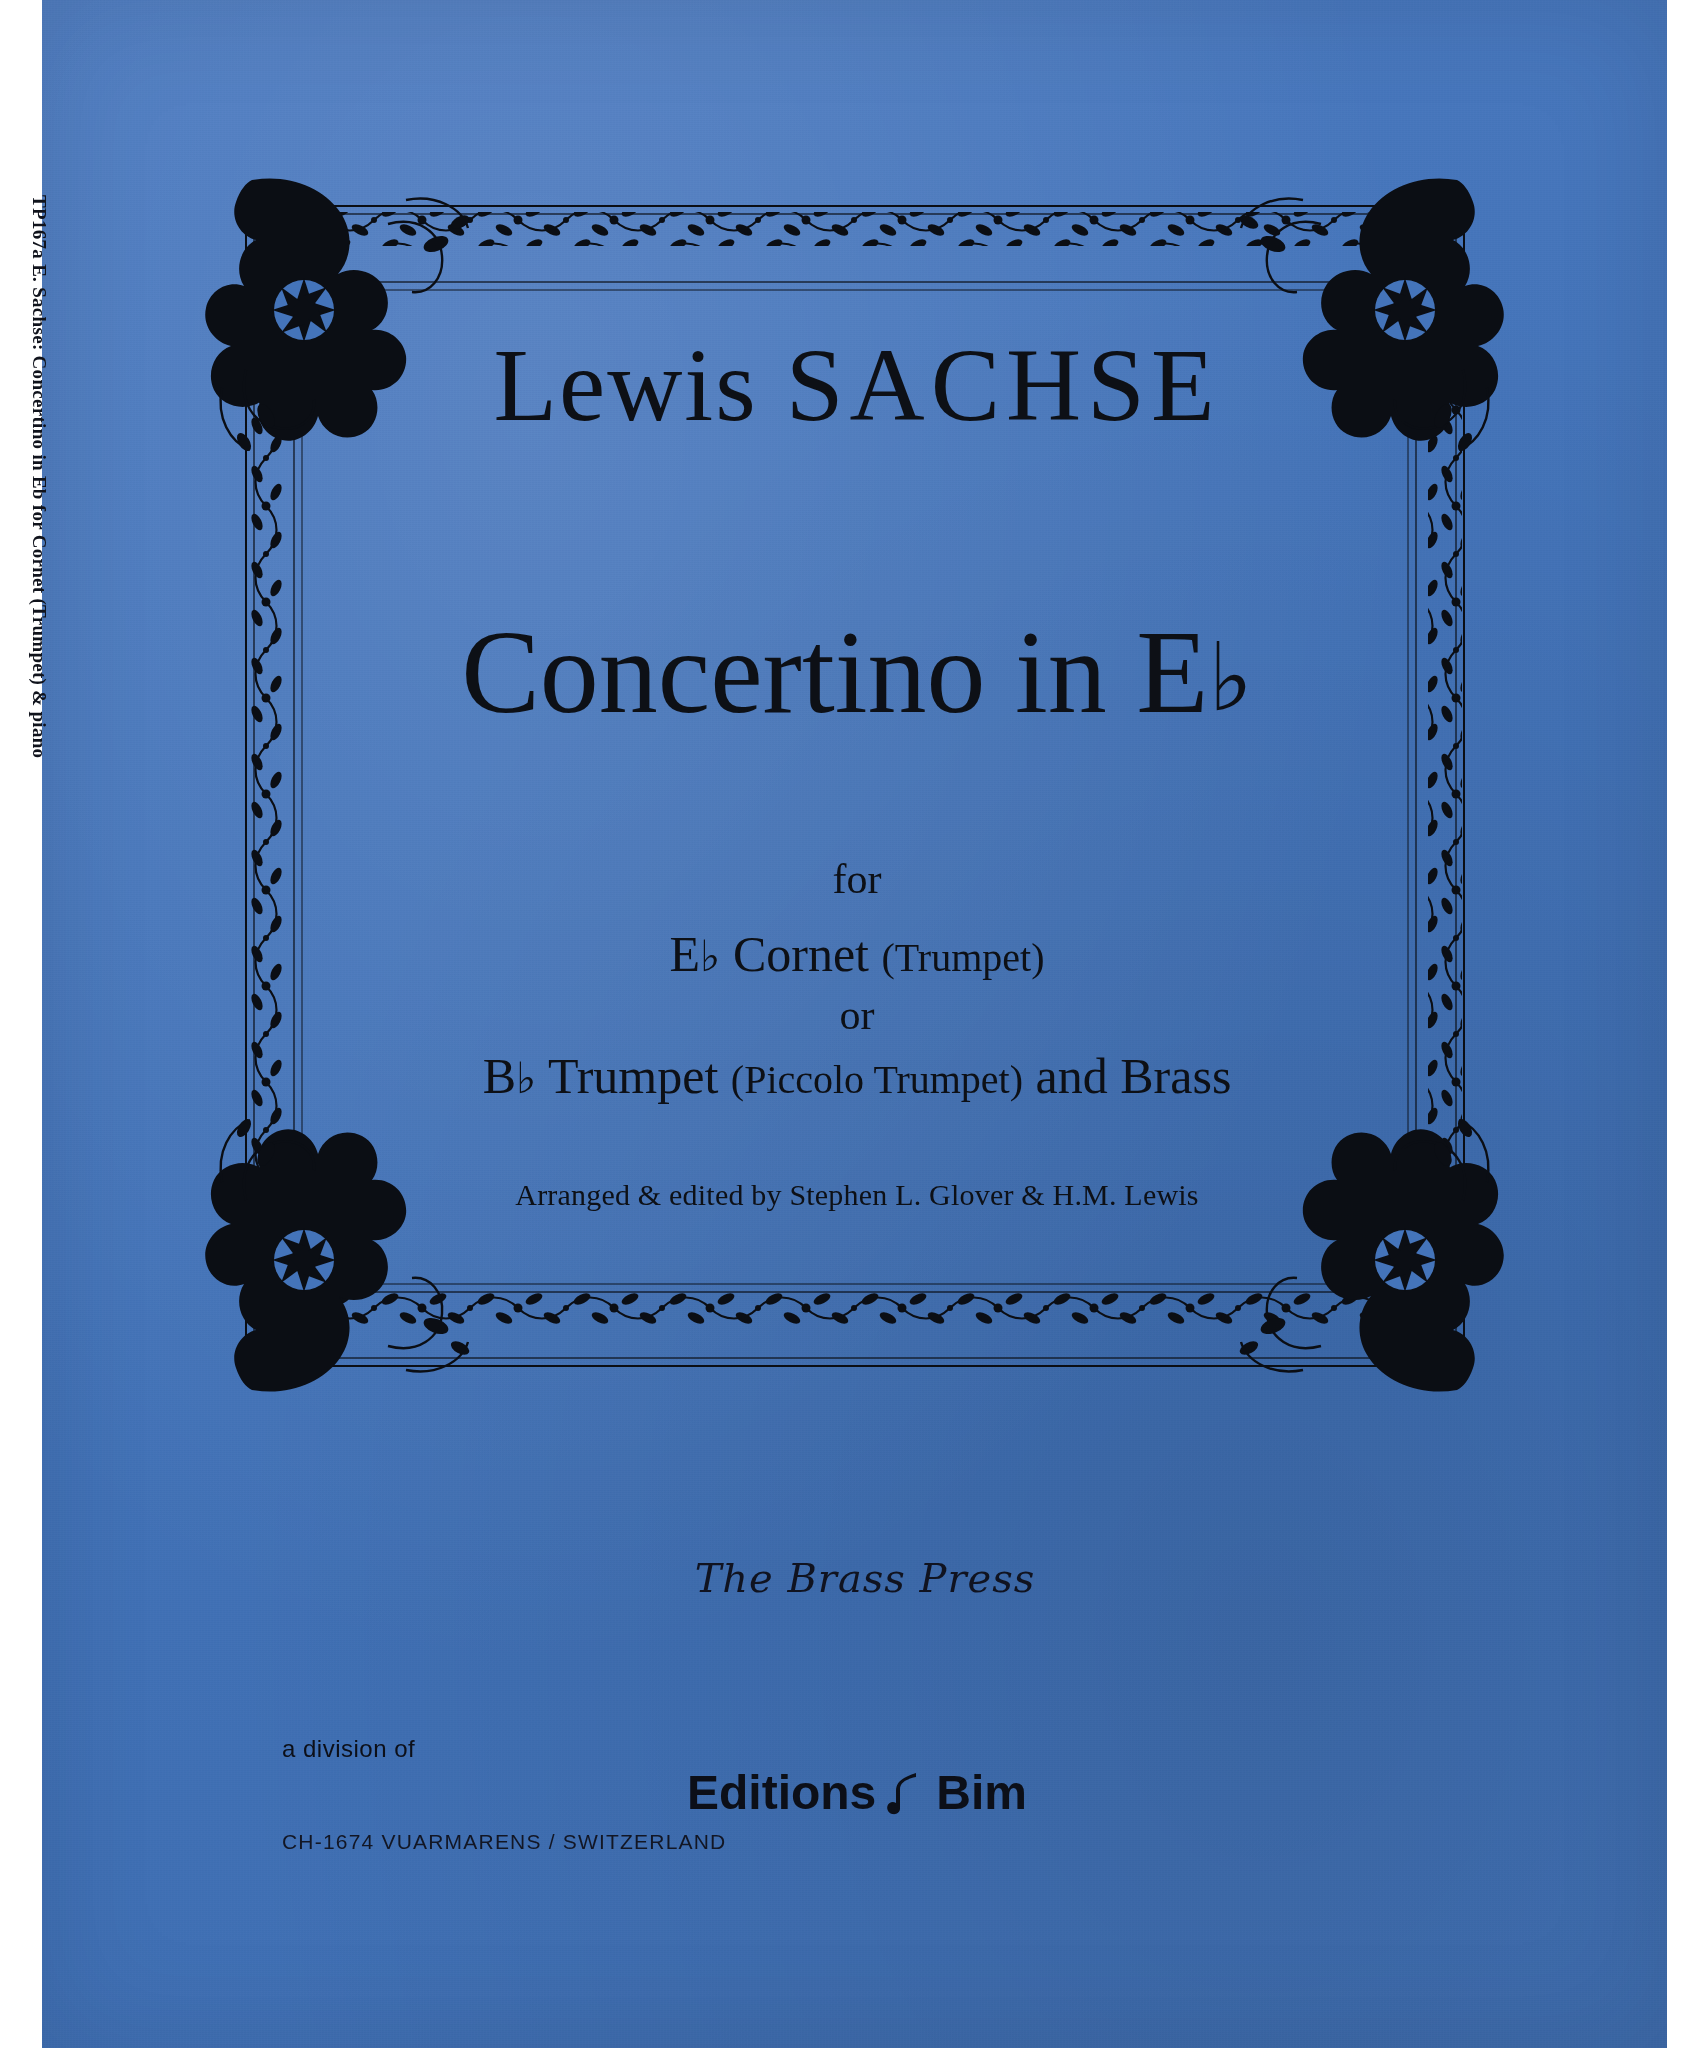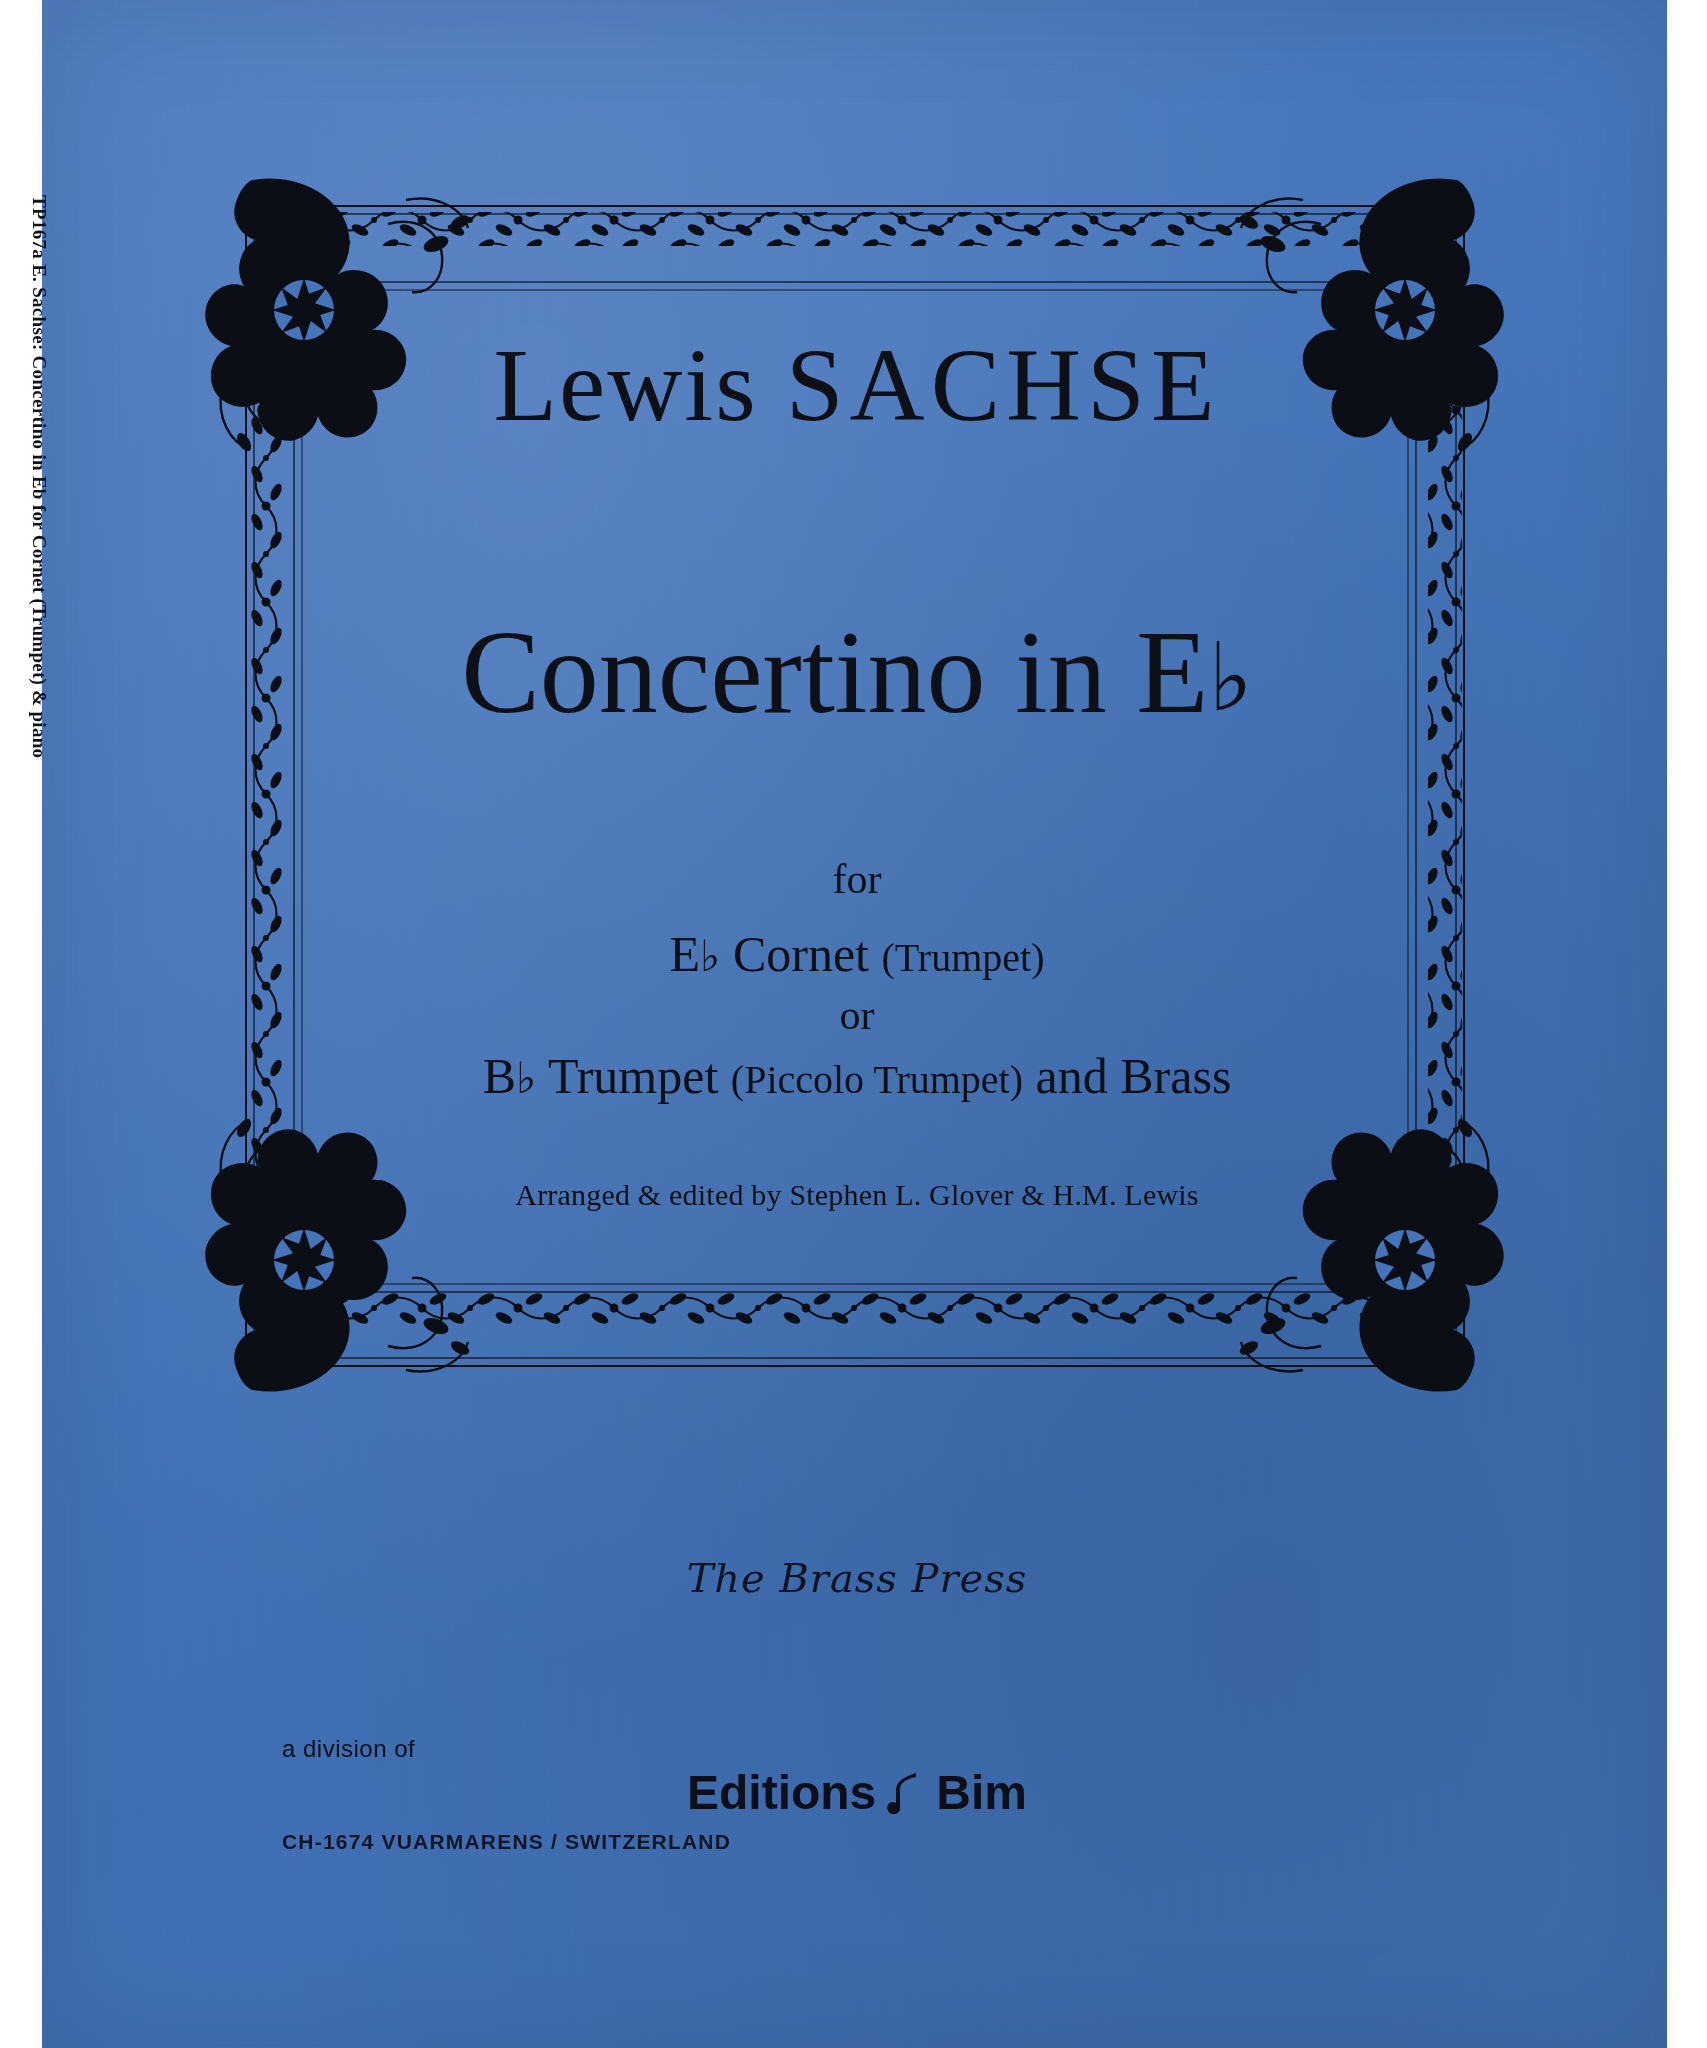--- a/index.html
+++ b/index.html
@@ -135,21 +135,21 @@
   }
 
   .arranger {
     font-size: 30px;
     margin-top: 72px;
     letter-spacing: 0.2px;
   }
 
   .imprint {
     position: absolute;
-    left: 240px;
+    left: 248px;
     top: 1555px;
     width: 1150px;
     text-align: center;
     font-family: "DejaVu Serif", serif;
     font-style: italic;
     font-size: 40px;
     color: #101320;
     letter-spacing: 1px;
   }
 
@@ -184,21 +184,20 @@
     display: inline-block;
     width: 40px;
     height: 48px;
   }
   .address {
     margin-top: 10px;
     font-family: "Liberation Sans", sans-serif;
     font-size: 21px;
     letter-spacing: 1.2px;
     color: #121624;
-    font-weight: bold;
   }
 </style>
 </head>
 <body>
 
 <div id="page">
 
   <div id="cover">
     <div id="grain"></div>
 

